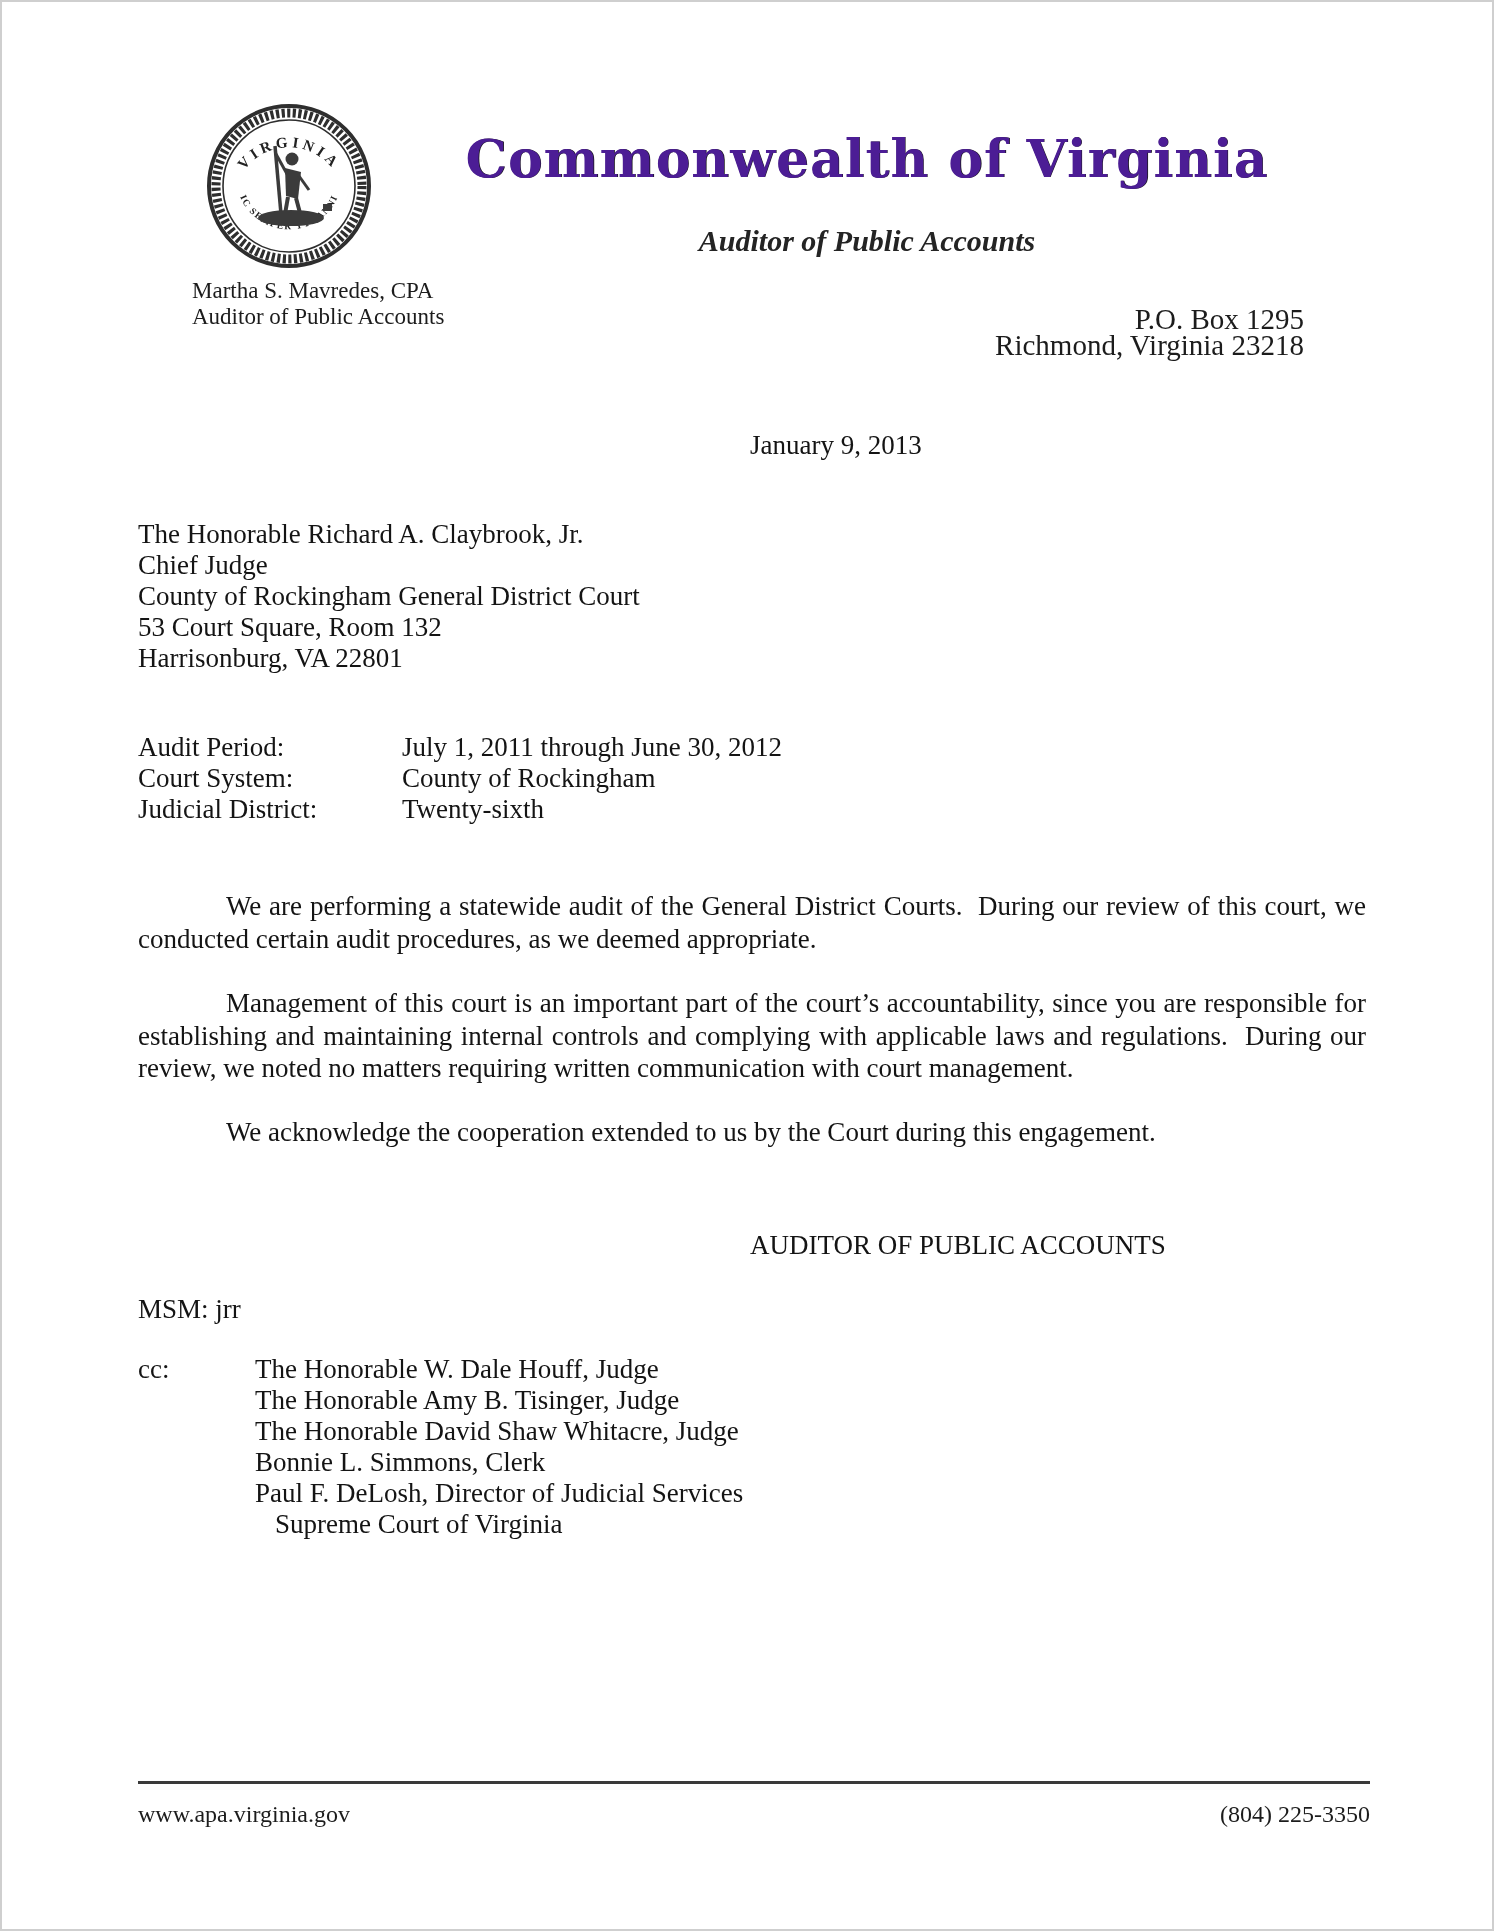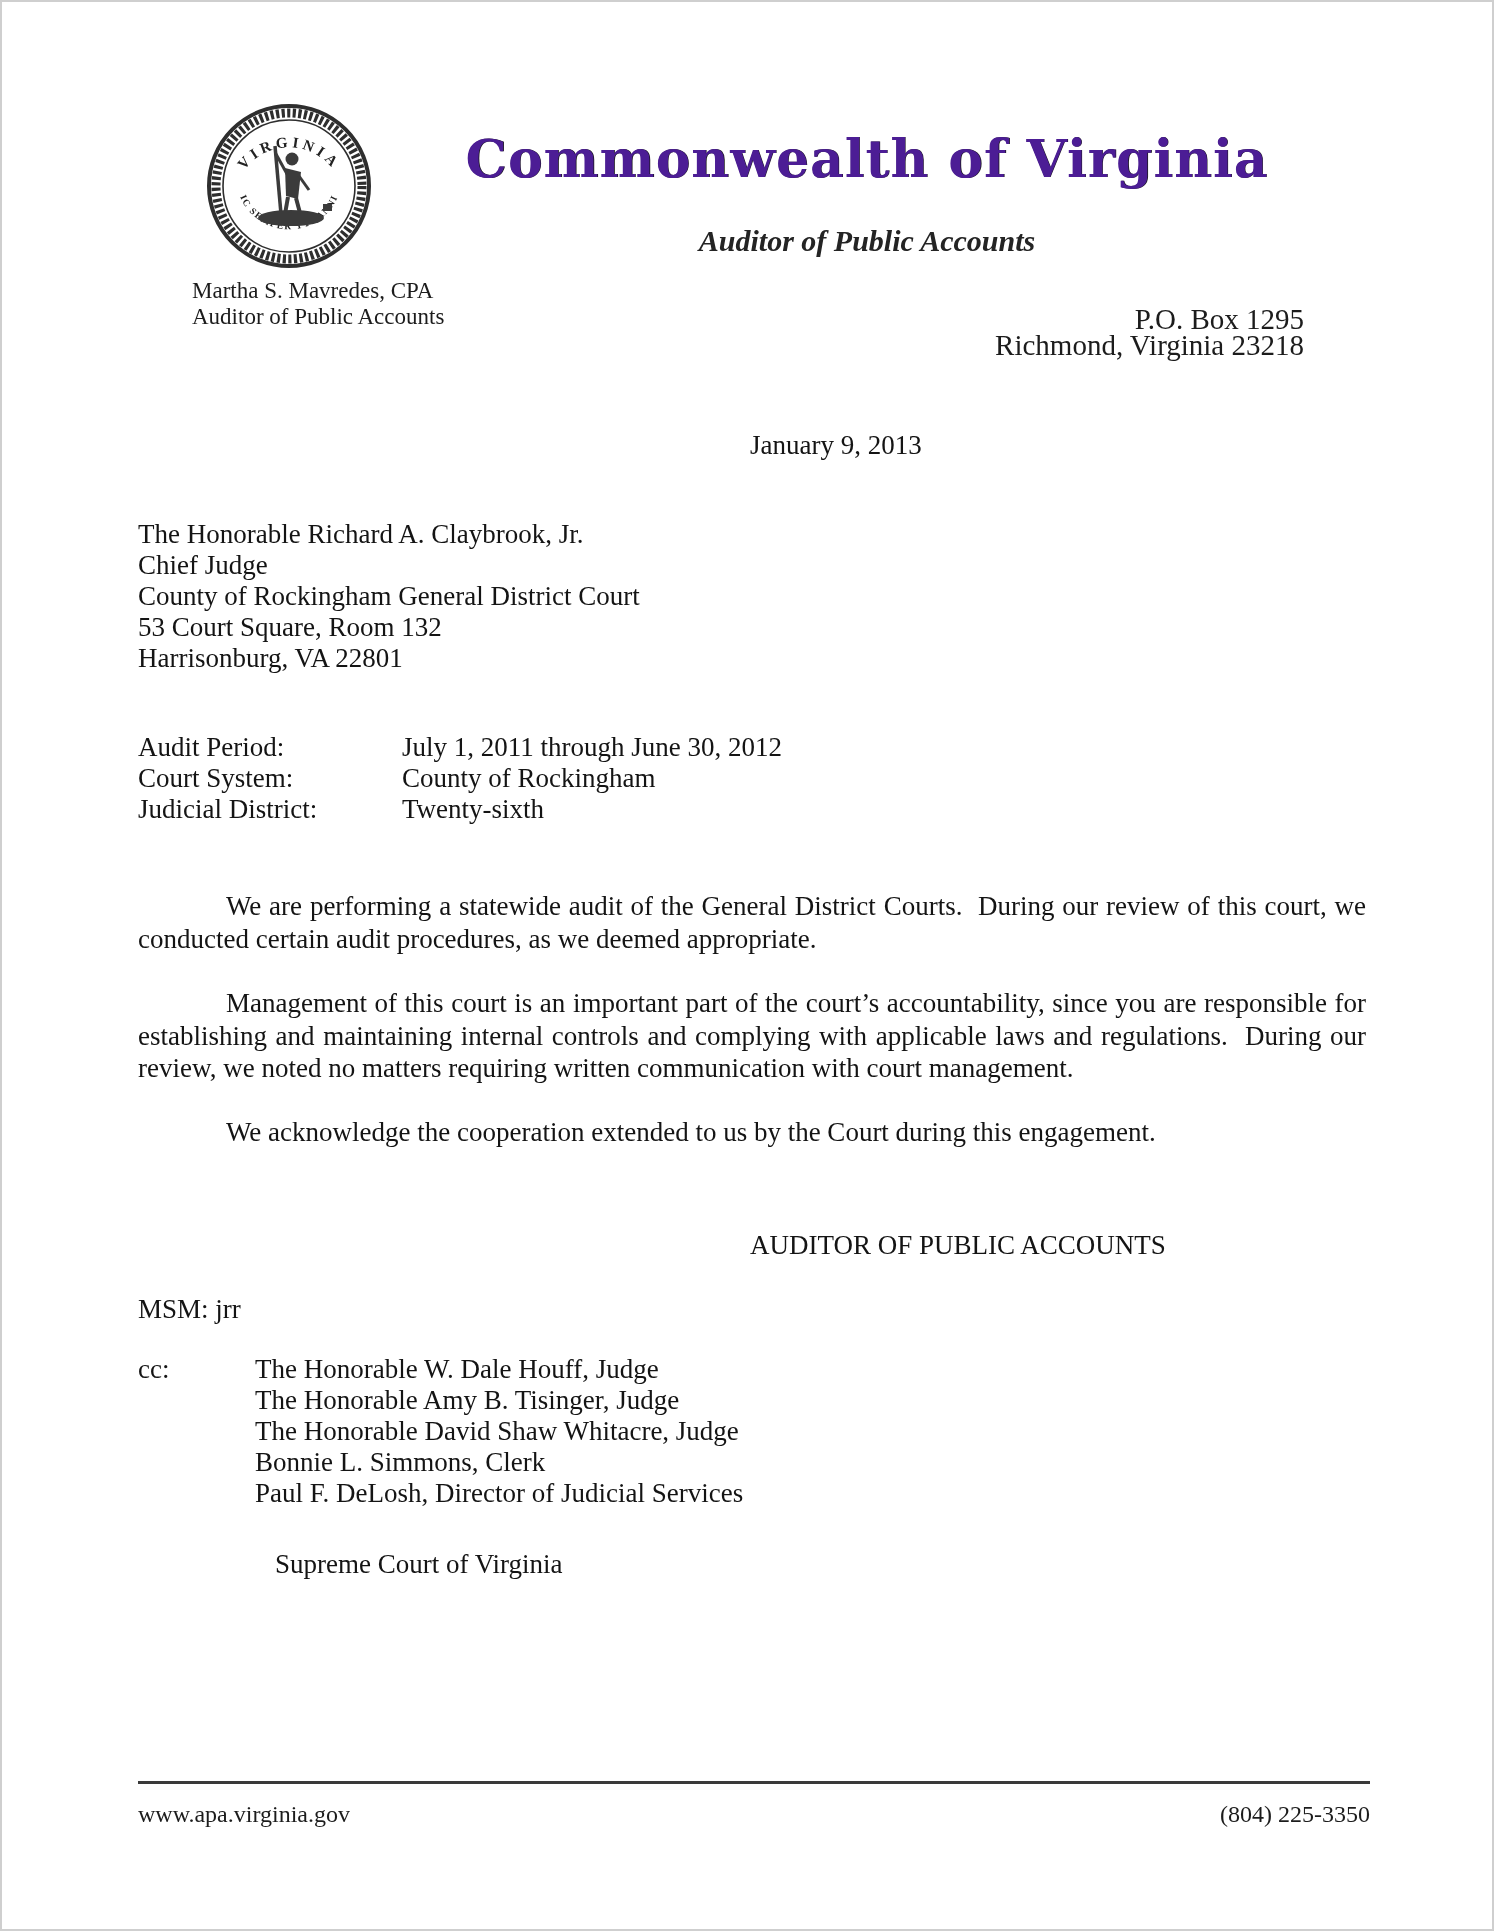--- a/index.html
+++ b/index.html
@@ -51,21 +51,21 @@
     white-space:pre-wrap;
   }
   .p1{top:888px;}
   .p2{top:985px;}
   .p3{top:1114px;text-align:left;}
   .sig-office{position:absolute;left:748px;top:1228px;font-size:27px;}
   .initials{position:absolute;left:136px;top:1292px;font-size:27px;}
   .cc-block{position:absolute;left:136px;top:1352px;font-size:27px;line-height:31px;}
   .cc-row{display:flex;gap:29px;}
   .cc-label{width:88px;flex:0 0 88px;}
-  .cc-indent{padding-left:20px;margin-top:40px;}
+  .cc-indent{padding-left:20px;}
   
   .footer{
     position:absolute;left:136px;top:1779px;width:1232px;
     border-top:3px solid #3a3a3a;
     padding-top:17px;
     display:flex;justify-content:space-between;
     font-size:24px;color:#1c1c1c;
   }
 </style>
 </head>

